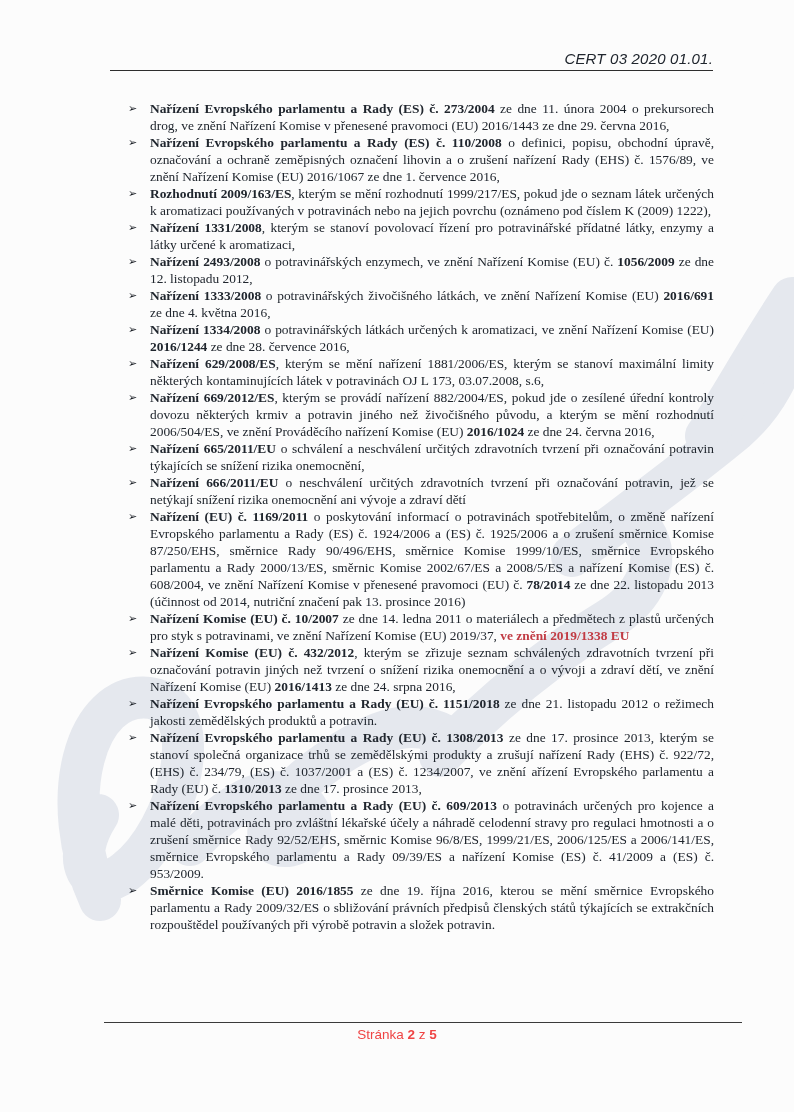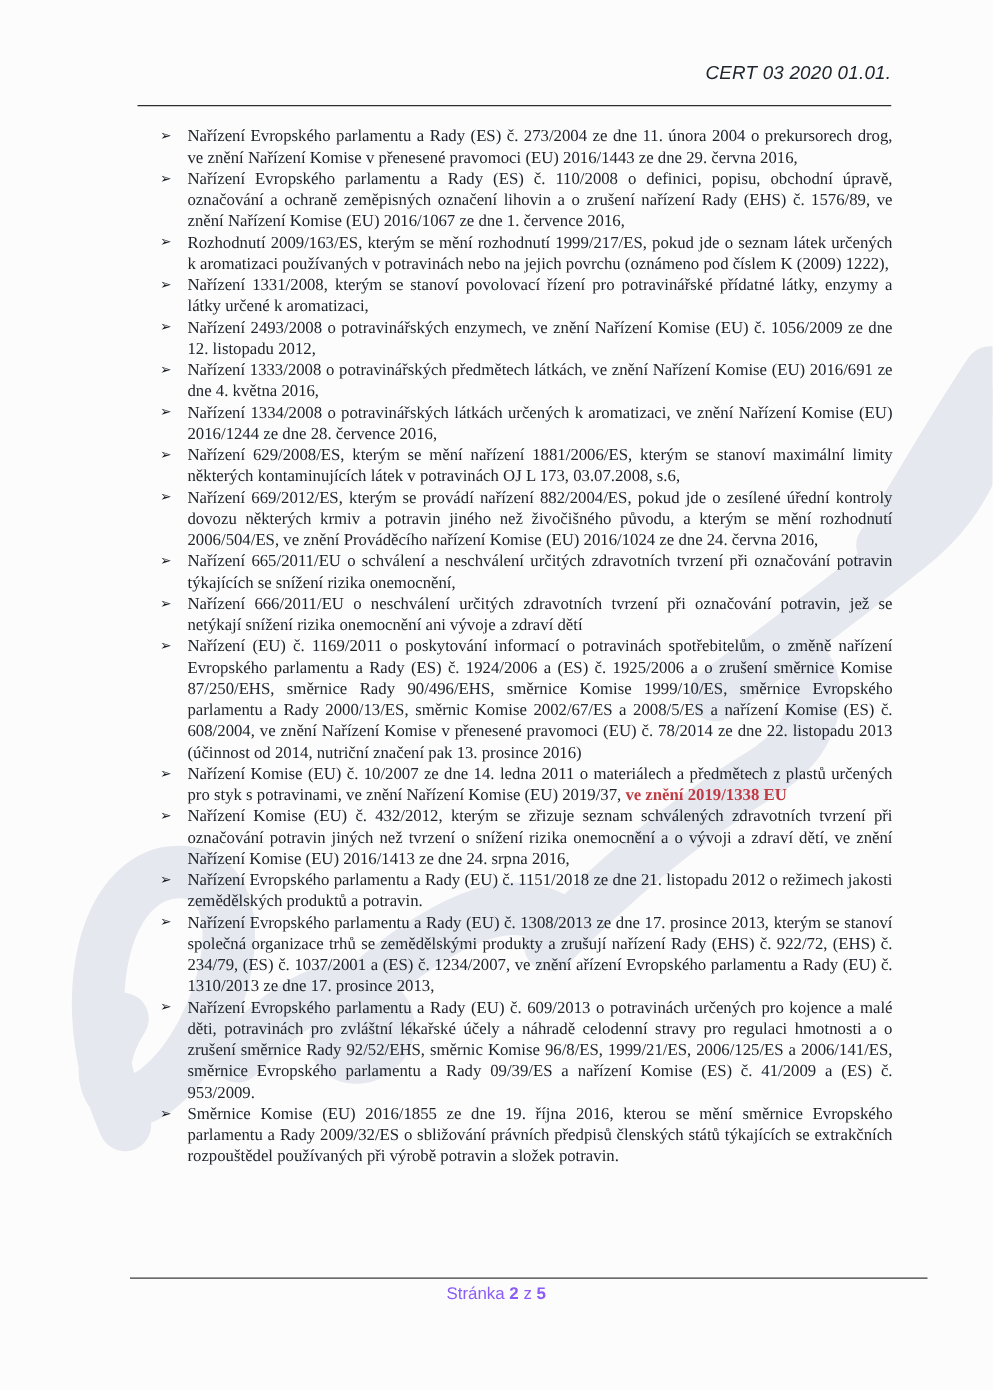--- a/index.html
+++ b/index.html
@@ -6,42 +6,42 @@
   body{
     width:794px;height:1112px;position:relative;overflow:hidden;
     background:#fcfcfc;color:var(--ink,#20262e);
     font-family:"Liberation Serif", serif;
   }
   .watermark{position:absolute;top:0;left:0;width:794px;height:1112px;z-index:0;}
   .page-header{
     position:absolute;top:50px;left:110px;right:81px;z-index:1;
     text-align:right;font-family:"Liberation Sans", sans-serif;
     font-style:italic;font-size:15px;letter-spacing:.2px;
-    padding-bottom:17px;border-bottom:1.5px solid #2e2e2e;
+    padding-bottom:3px;border-bottom:1.5px solid #2e2e2e;
   }
   .reg-list{
     position:absolute;top:100px;left:128px;width:586px;z-index:1;
     margin:0;padding:0;list-style:none;
     font-size:13.4px;line-height:17px;
   }
   .item{display:flex;}
   .bullet{
     width:22px;flex:none;font-size:11px;line-height:17px;
     font-family:"DejaVu Sans", sans-serif;color:#14181f;
   }
   .itext{flex:1;text-align:justify;}
-  .b{font-weight:normal;}
+  .b{font-weight:bold;}
   .red{color:var(--red,#c13b44);font-weight:bold;}
   .footer-rule{
     position:absolute;left:104px;right:52px;top:1022px;z-index:1;
     border-top:1.6px solid #3a3a3a;
   }
   .footer-text{
     position:absolute;top:1027px;left:0;width:794px;z-index:1;
-    text-align:center;font-family:"Liberation Sans", sans-serif;font-size:13.5px;color:#8b5cf6;
+    text-align:center;font-family:"Liberation Sans", sans-serif;font-size:13.5px;color:#ef4444;
   }
   .footer-text .b{font-weight:bold;}
 </style>
 </head>
 <body style="--ink: #20262e; --red: #c13b44;">
 
 <svg class="watermark" viewBox="0 0 794 1112" aria-hidden="true">
   <g fill="none" stroke="#e5e8ee" stroke-width="42" stroke-linecap="round" stroke-linejoin="round">
     <path d="M 100 900 C 55 800 85 690 150 698 C 210 706 180 830 125 872 C 90 898 68 862 98 815" stroke="#e5e8ee"></path>
     <path d="M 190 845 C 240 792 276 780 303 804 C 322 822 302 852 278 845 C 255 838 272 798 335 757 C 385 724 420 718 452 740" stroke="#e5e8ee"></path>
@@ -71,21 +71,21 @@
     <li class="item">
       <span class="bullet">➢</span>
       <div class="itext"><span class="b">Nařízení 1331/2008</span><span>, kterým se stanoví povolovací řízení pro potravinářské přídatné látky, enzymy a látky určené k aromatizaci,</span></div>
     </li>
     <li class="item">
       <span class="bullet">➢</span>
       <div class="itext"><span class="b">Nařízení 2493/2008</span><span> o potravinářských enzymech, ve znění Nařízení Komise (EU) č. </span><span class="b">1056/2009</span><span> ze dne 12. listopadu 2012,</span></div>
     </li>
     <li class="item">
       <span class="bullet">➢</span>
-      <div class="itext"><span class="b">Nařízení 1333/2008</span><span> o potravinářských předmětech látkách, ve znění Nařízení Komise (EU) </span><span class="b">2016/691</span><span> ze dne 4. května 2016,</span></div>
+      <div class="itext"><span class="b">Nařízení 1333/2008</span><span> o potravinářských živočišného látkách, ve znění Nařízení Komise (EU) </span><span class="b">2016/691</span><span> ze dne 4. května 2016,</span></div>
     </li>
     <li class="item">
       <span class="bullet">➢</span>
       <div class="itext"><span class="b">Nařízení 1334/2008</span><span> o potravinářských látkách určených k aromatizaci, ve znění Nařízení Komise (EU) </span><span class="b">2016/1244</span><span> ze dne 28. července 2016,</span></div>
     </li>
     <li class="item">
       <span class="bullet">➢</span>
       <div class="itext"><span class="b">Nařízení 629/2008/ES</span><span>, kterým se mění nařízení 1881/2006/ES, kterým se stanoví maximální limity některých kontaminujících látek v potravinách OJ L 173, 03.07.2008, s.6,</span></div>
     </li>
     <li class="item">

